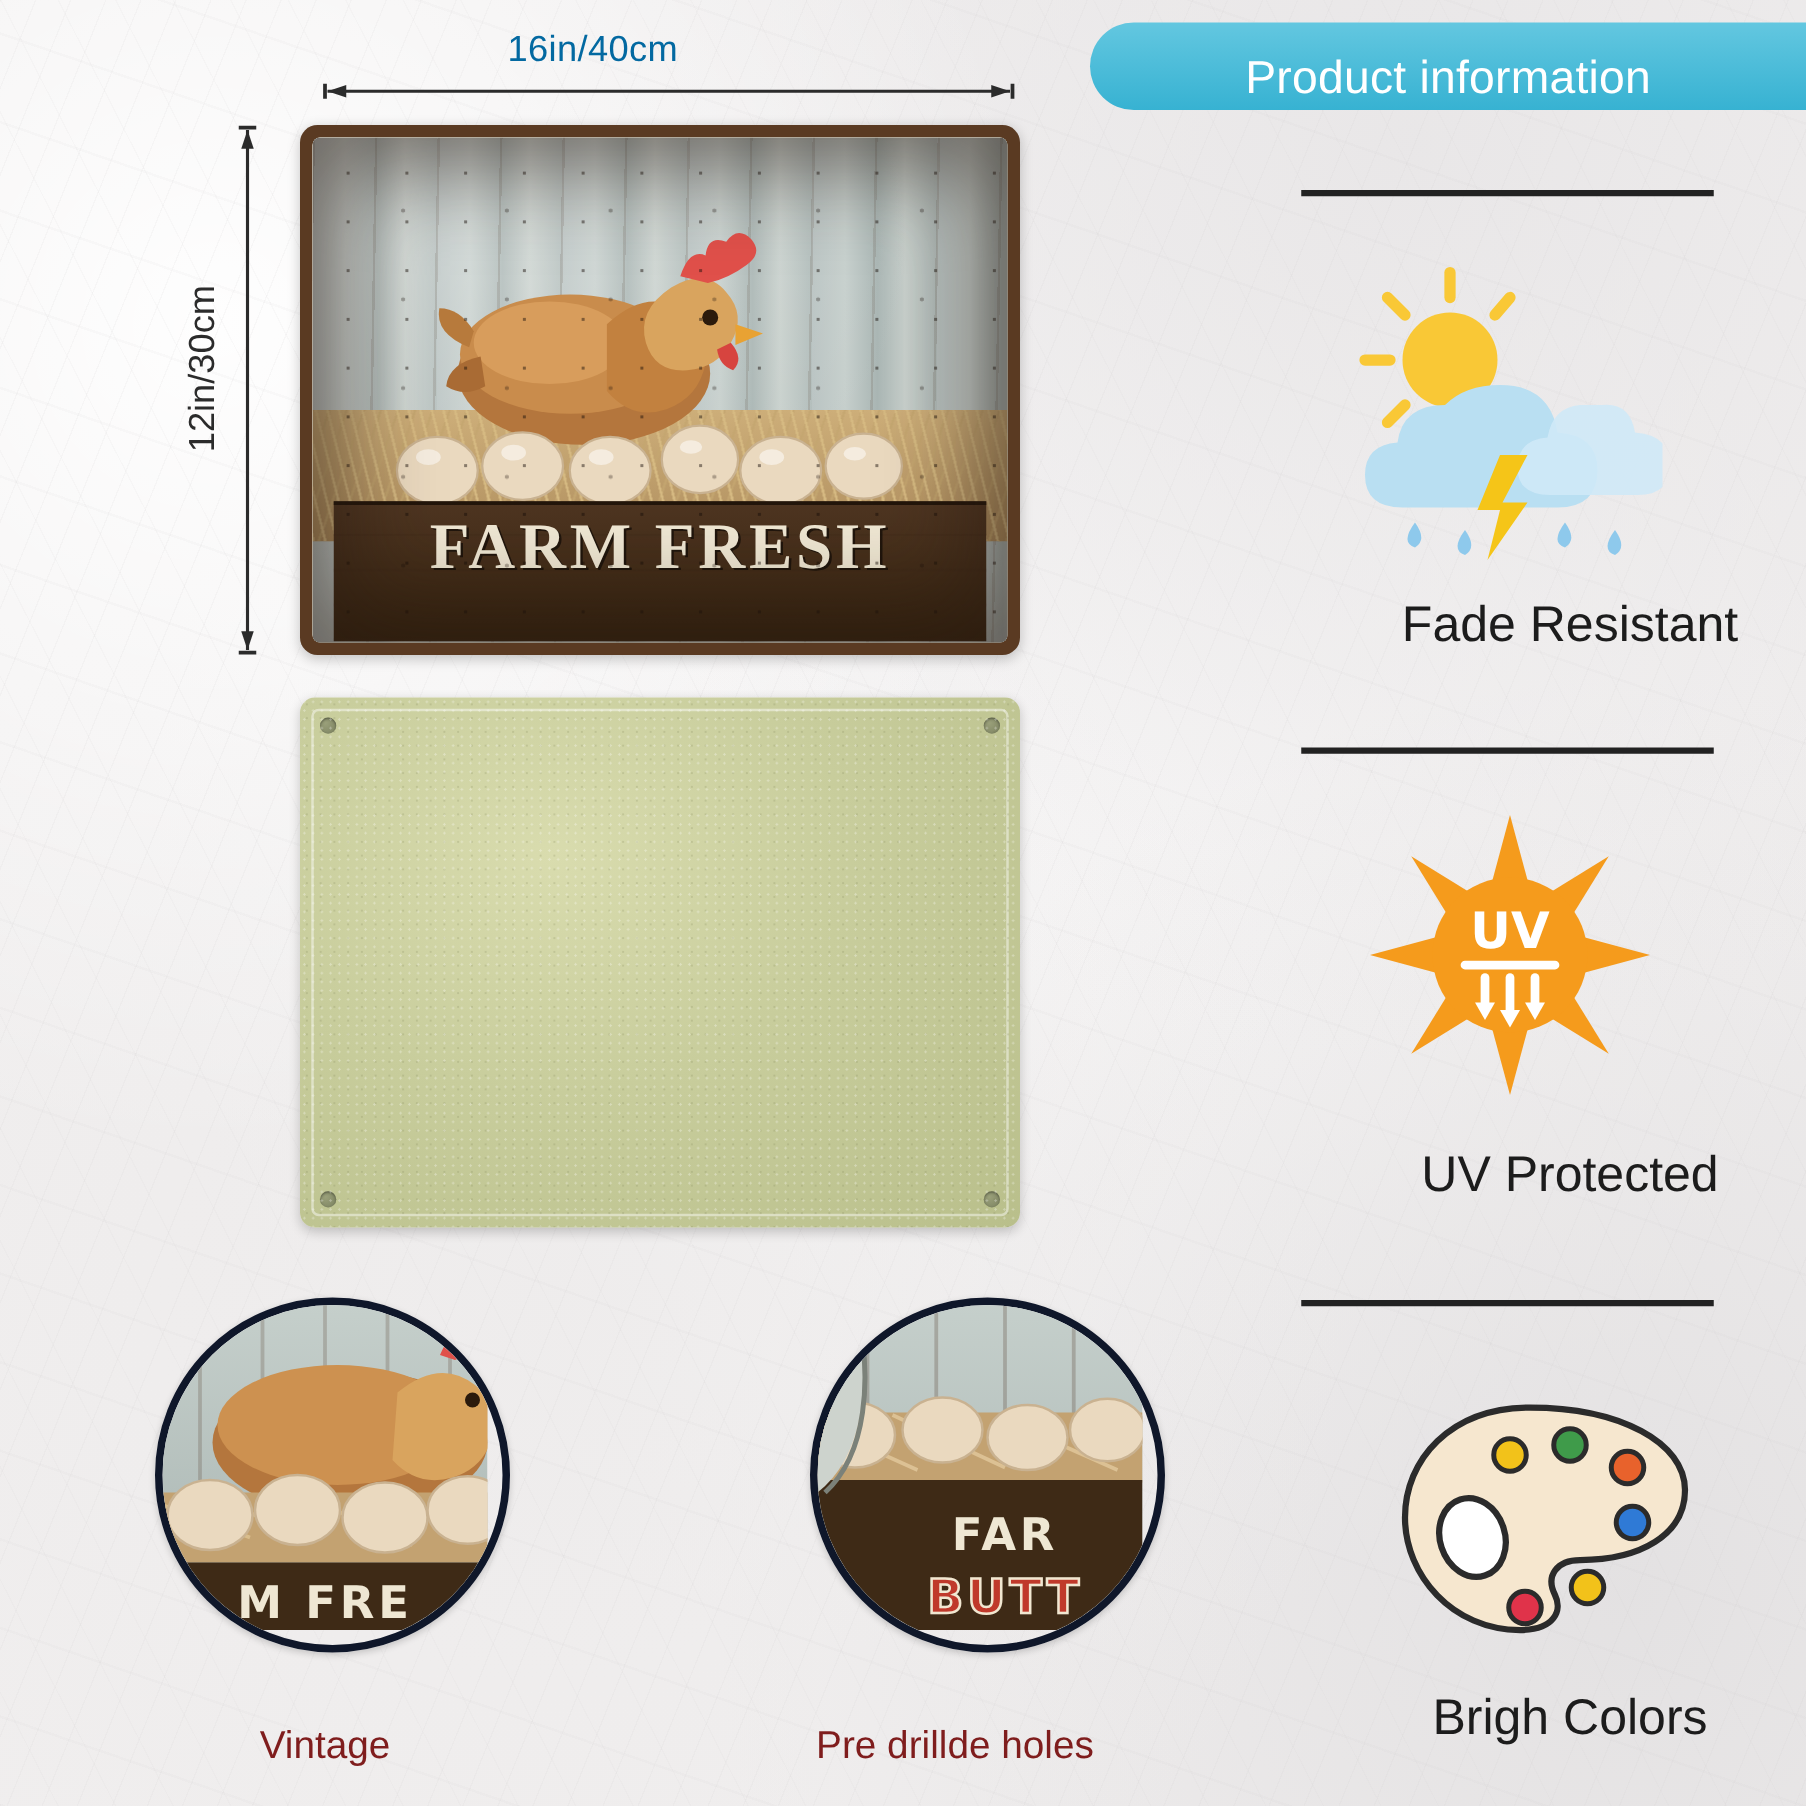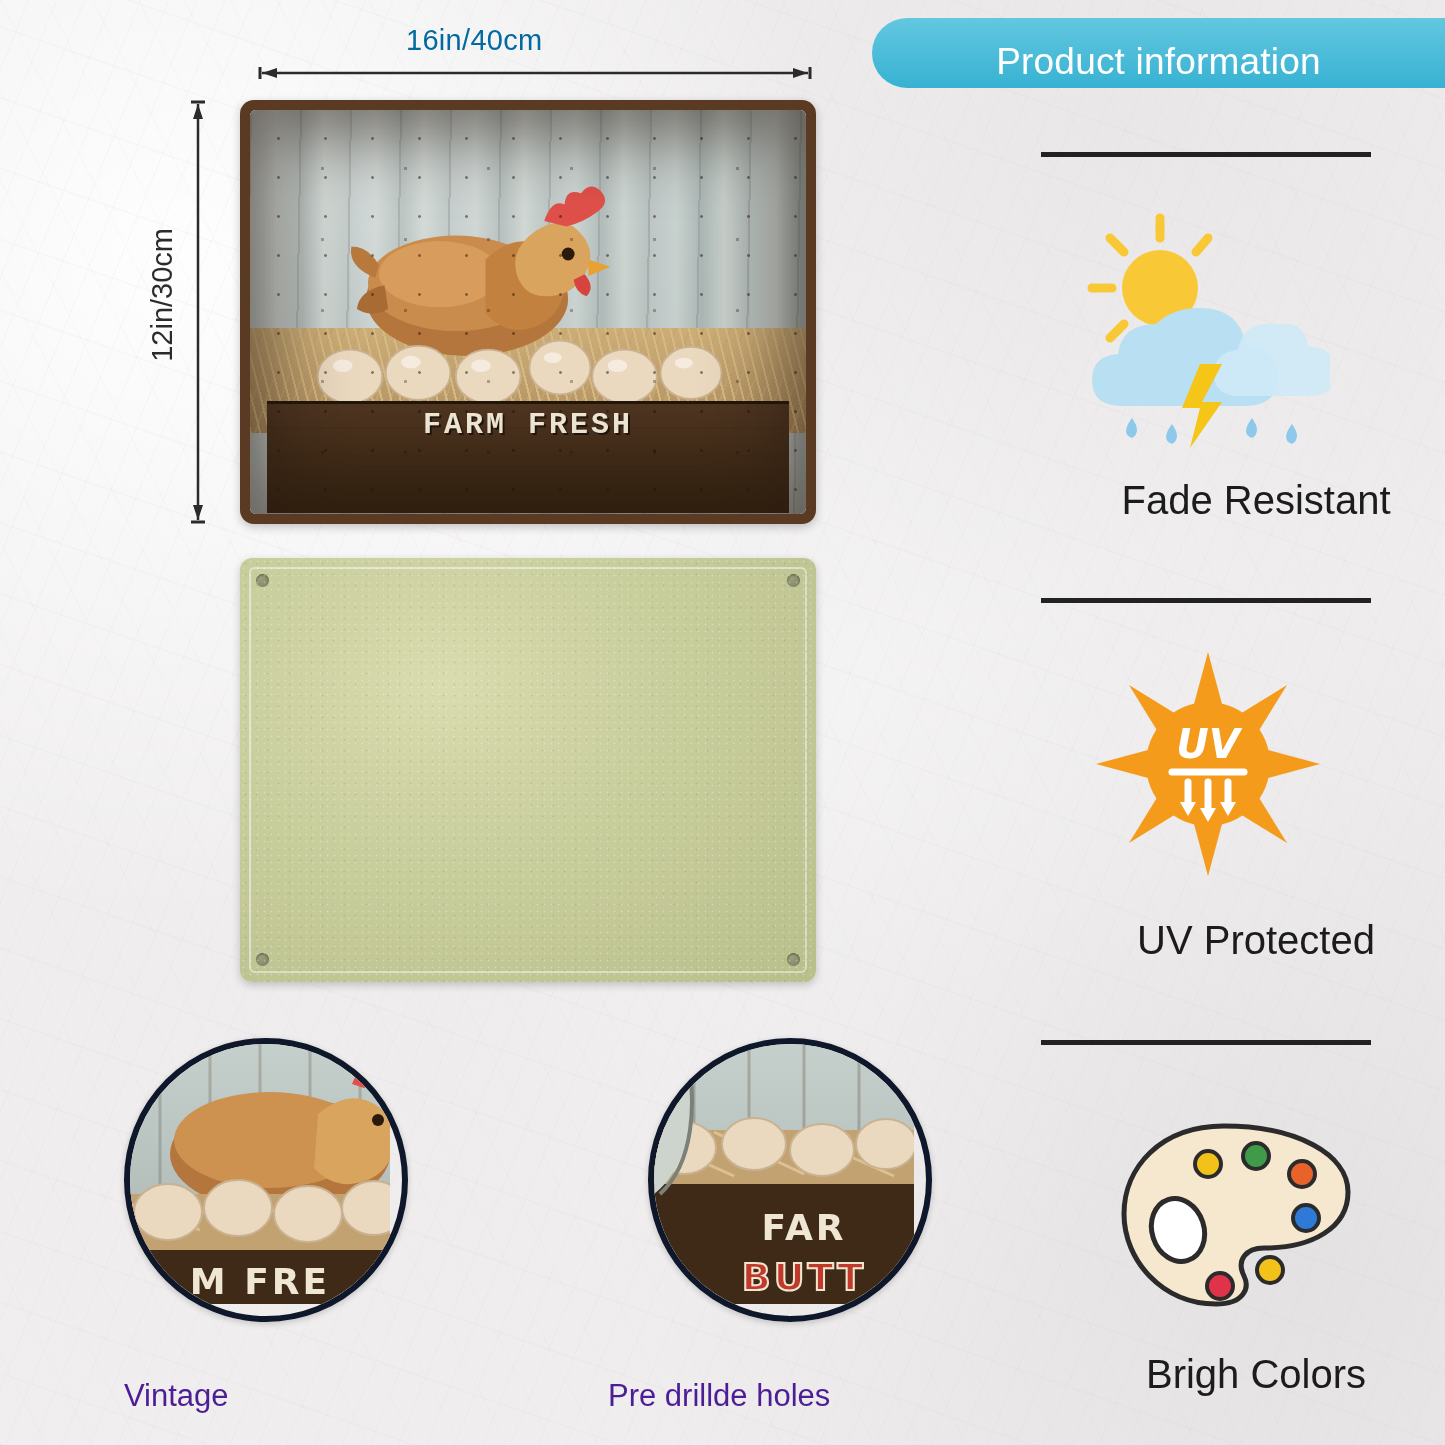--- a/index.html
+++ b/index.html
@@ -144,23 +144,23 @@
     height: 27%;
     background:
       repeating-linear-gradient(0deg, rgba(60,38,22,0.25) 0px, rgba(60,38,22,0.25) 2px, rgba(0,0,0,0) 2px, rgba(0,0,0,0) 28px),
       linear-gradient(180deg, #4e3521 0%, #35230f 100%);
     border-top: 3px solid rgba(20,12,6,0.6);
   }
   .sign-line1 {
     position: absolute;
     left: 0; right: 0; top: 4%;
     text-align: center;
-    font-family: Liberation Mono, monospace;
+    font-family: Liberation Serif, serif;
     font-weight: 700;
-    font-size: 30px;
+    font-size: 52px;
     letter-spacing: 3px;
     color: #efe7d3;
     text-shadow: 2px 2px 0 rgba(0,0,0,0.55);
   }
   .sign-line2 {
     position: absolute;
     left: 0; right: 0; top: 47%;
     text-align: center;
     font-family: "DejaVu Sans", sans-serif;
     font-weight: 700;
@@ -210,23 +210,23 @@
   .detail-circle {
     position: absolute;
     width: 272px; height: 272px;
     border-radius: 50%;
     border: 6px solid #0f172a;
     overflow: hidden;
     box-shadow: 0 2px 6px rgba(0,0,0,0.18);
   }
   .detail-caption {
     position: absolute;
-    text-align: left;
+    text-align: center;
     font-size: 31px;
-    color: #4c1d95;
+    color: #7f1d1d;
   }
 
   
   .info-header {
     position: absolute;
     left: 872px; top: 18px;
     width: 573px; height: 70px;
     border-radius: 36px 0 0 36px;
     background: linear-gradient(180deg, #63c7e0 0%, #37b2d2 100%);
     display: flex;
@@ -248,21 +248,21 @@
   }
   .feature-label {
     position: absolute;
     width: 430px;
     text-align: center;
     font-size: 40px;
     color: #1c1c1c;
   }
 
   
-  .icon-wrap { position: absolute; font-style: italic; }
+  .icon-wrap { position: absolute; }
 </style>
 </head>
 <body>
 
 <div class="bg"></div>
 
 <div class="dim-top-label">16in/40cm</div>
 <svg class="dim-top-arrow" viewBox="0 0 556 14">
   <line x1="3" y1="1" x2="3" y2="13" stroke="#2b2b2b" stroke-width="3"></line>
   <line x1="553" y1="1" x2="553" y2="13" stroke="#2b2b2b" stroke-width="3"></line>

